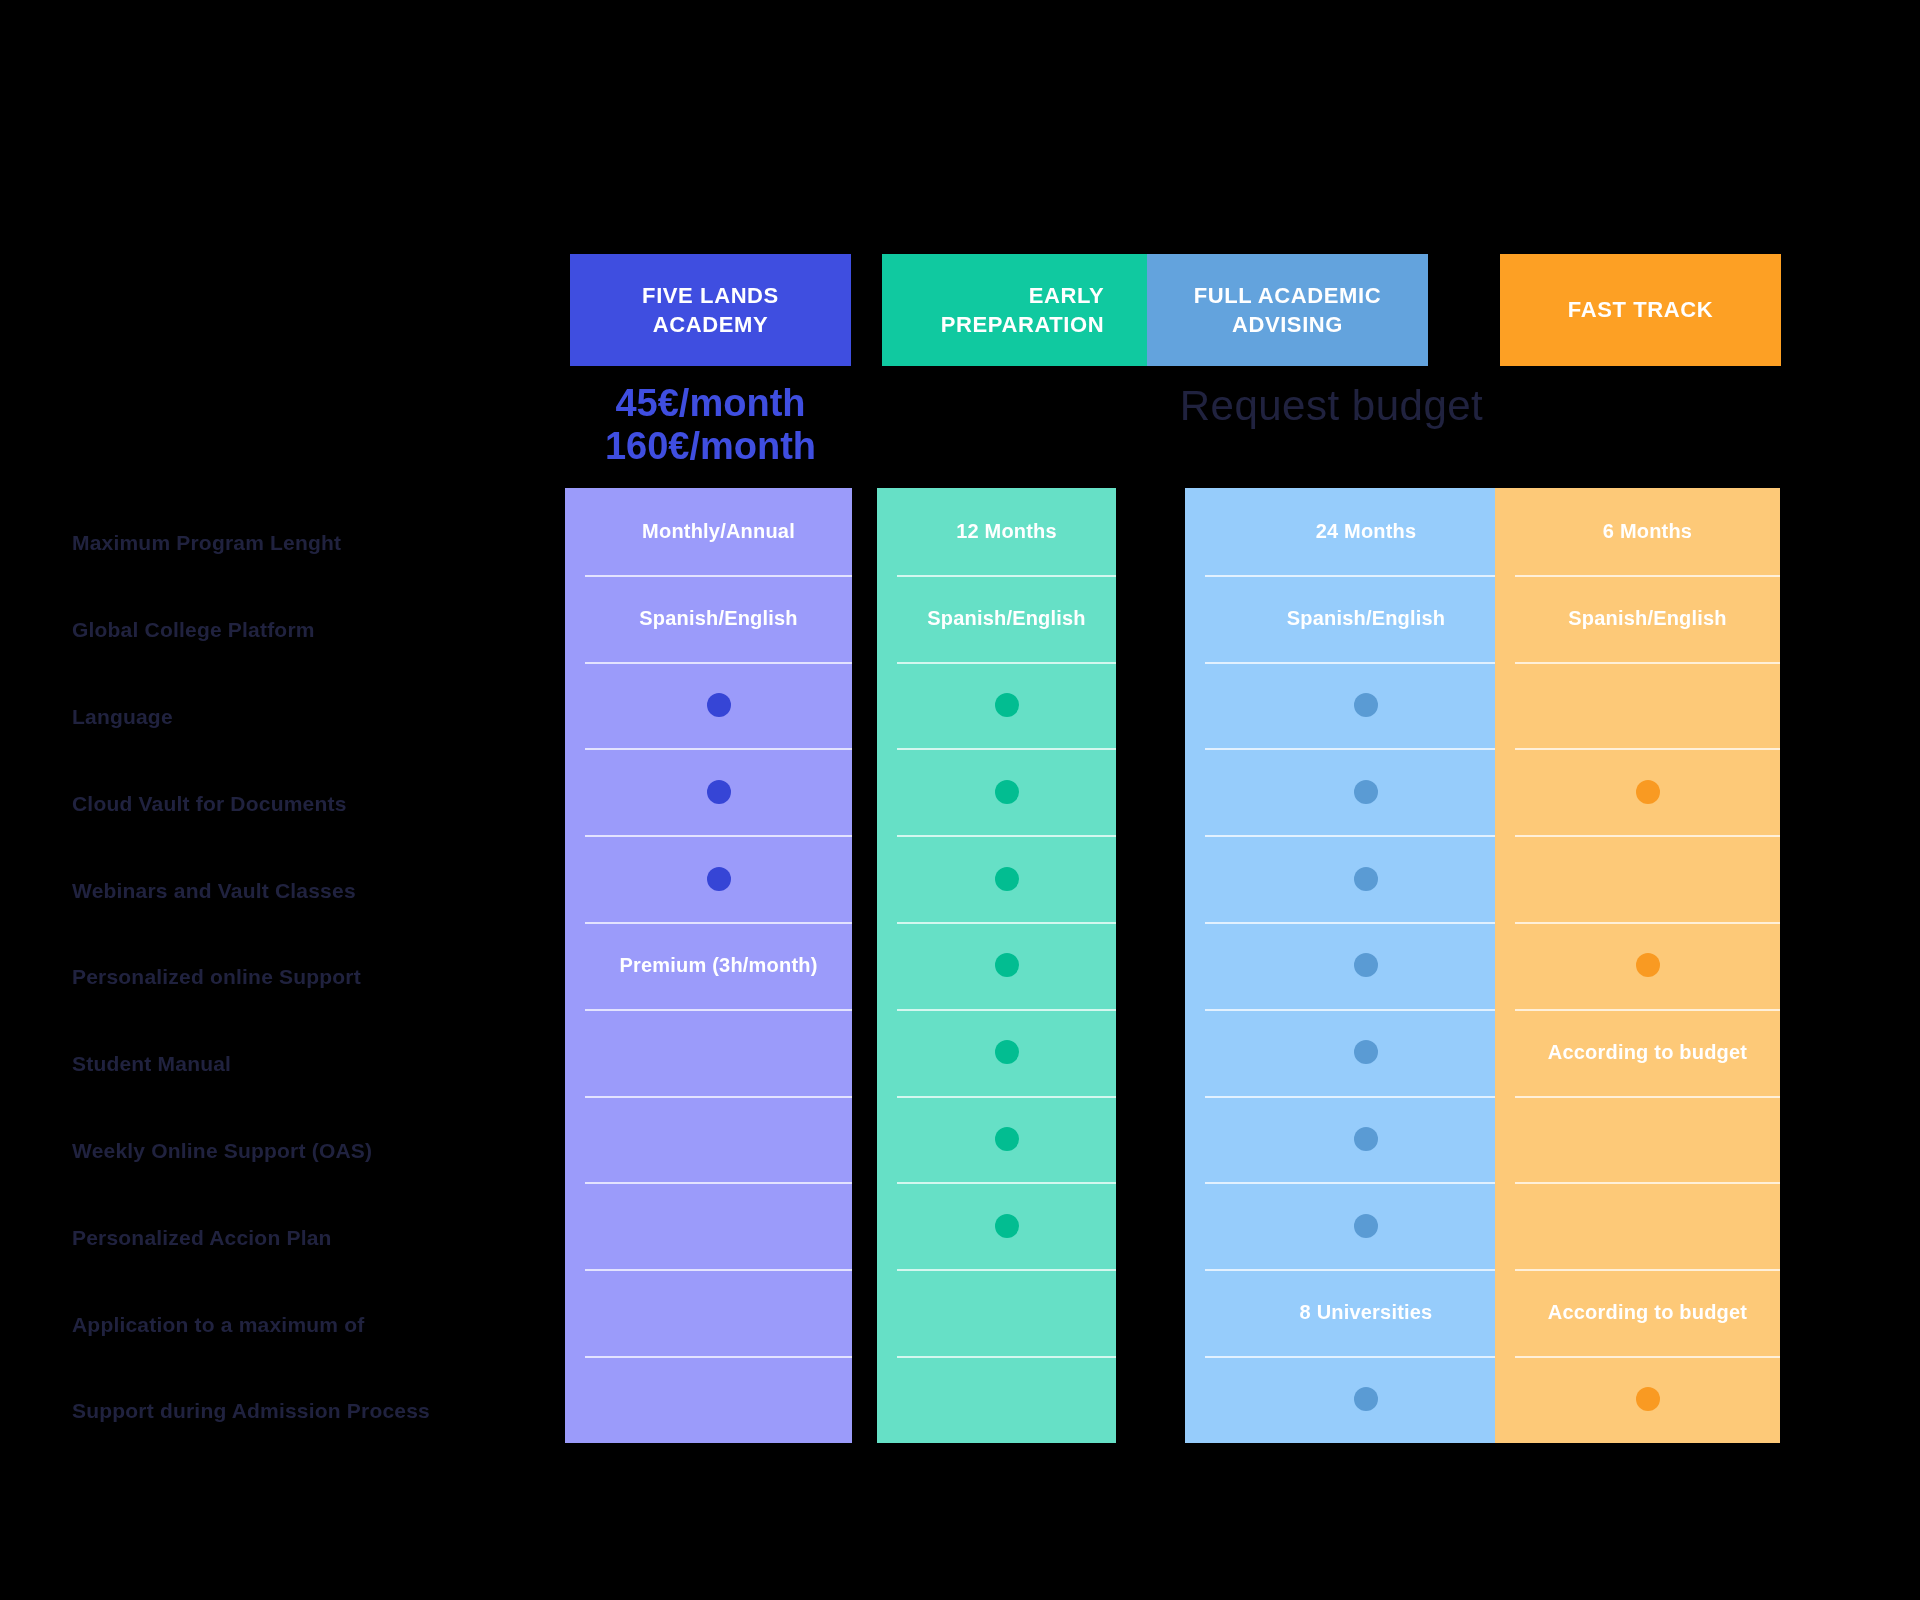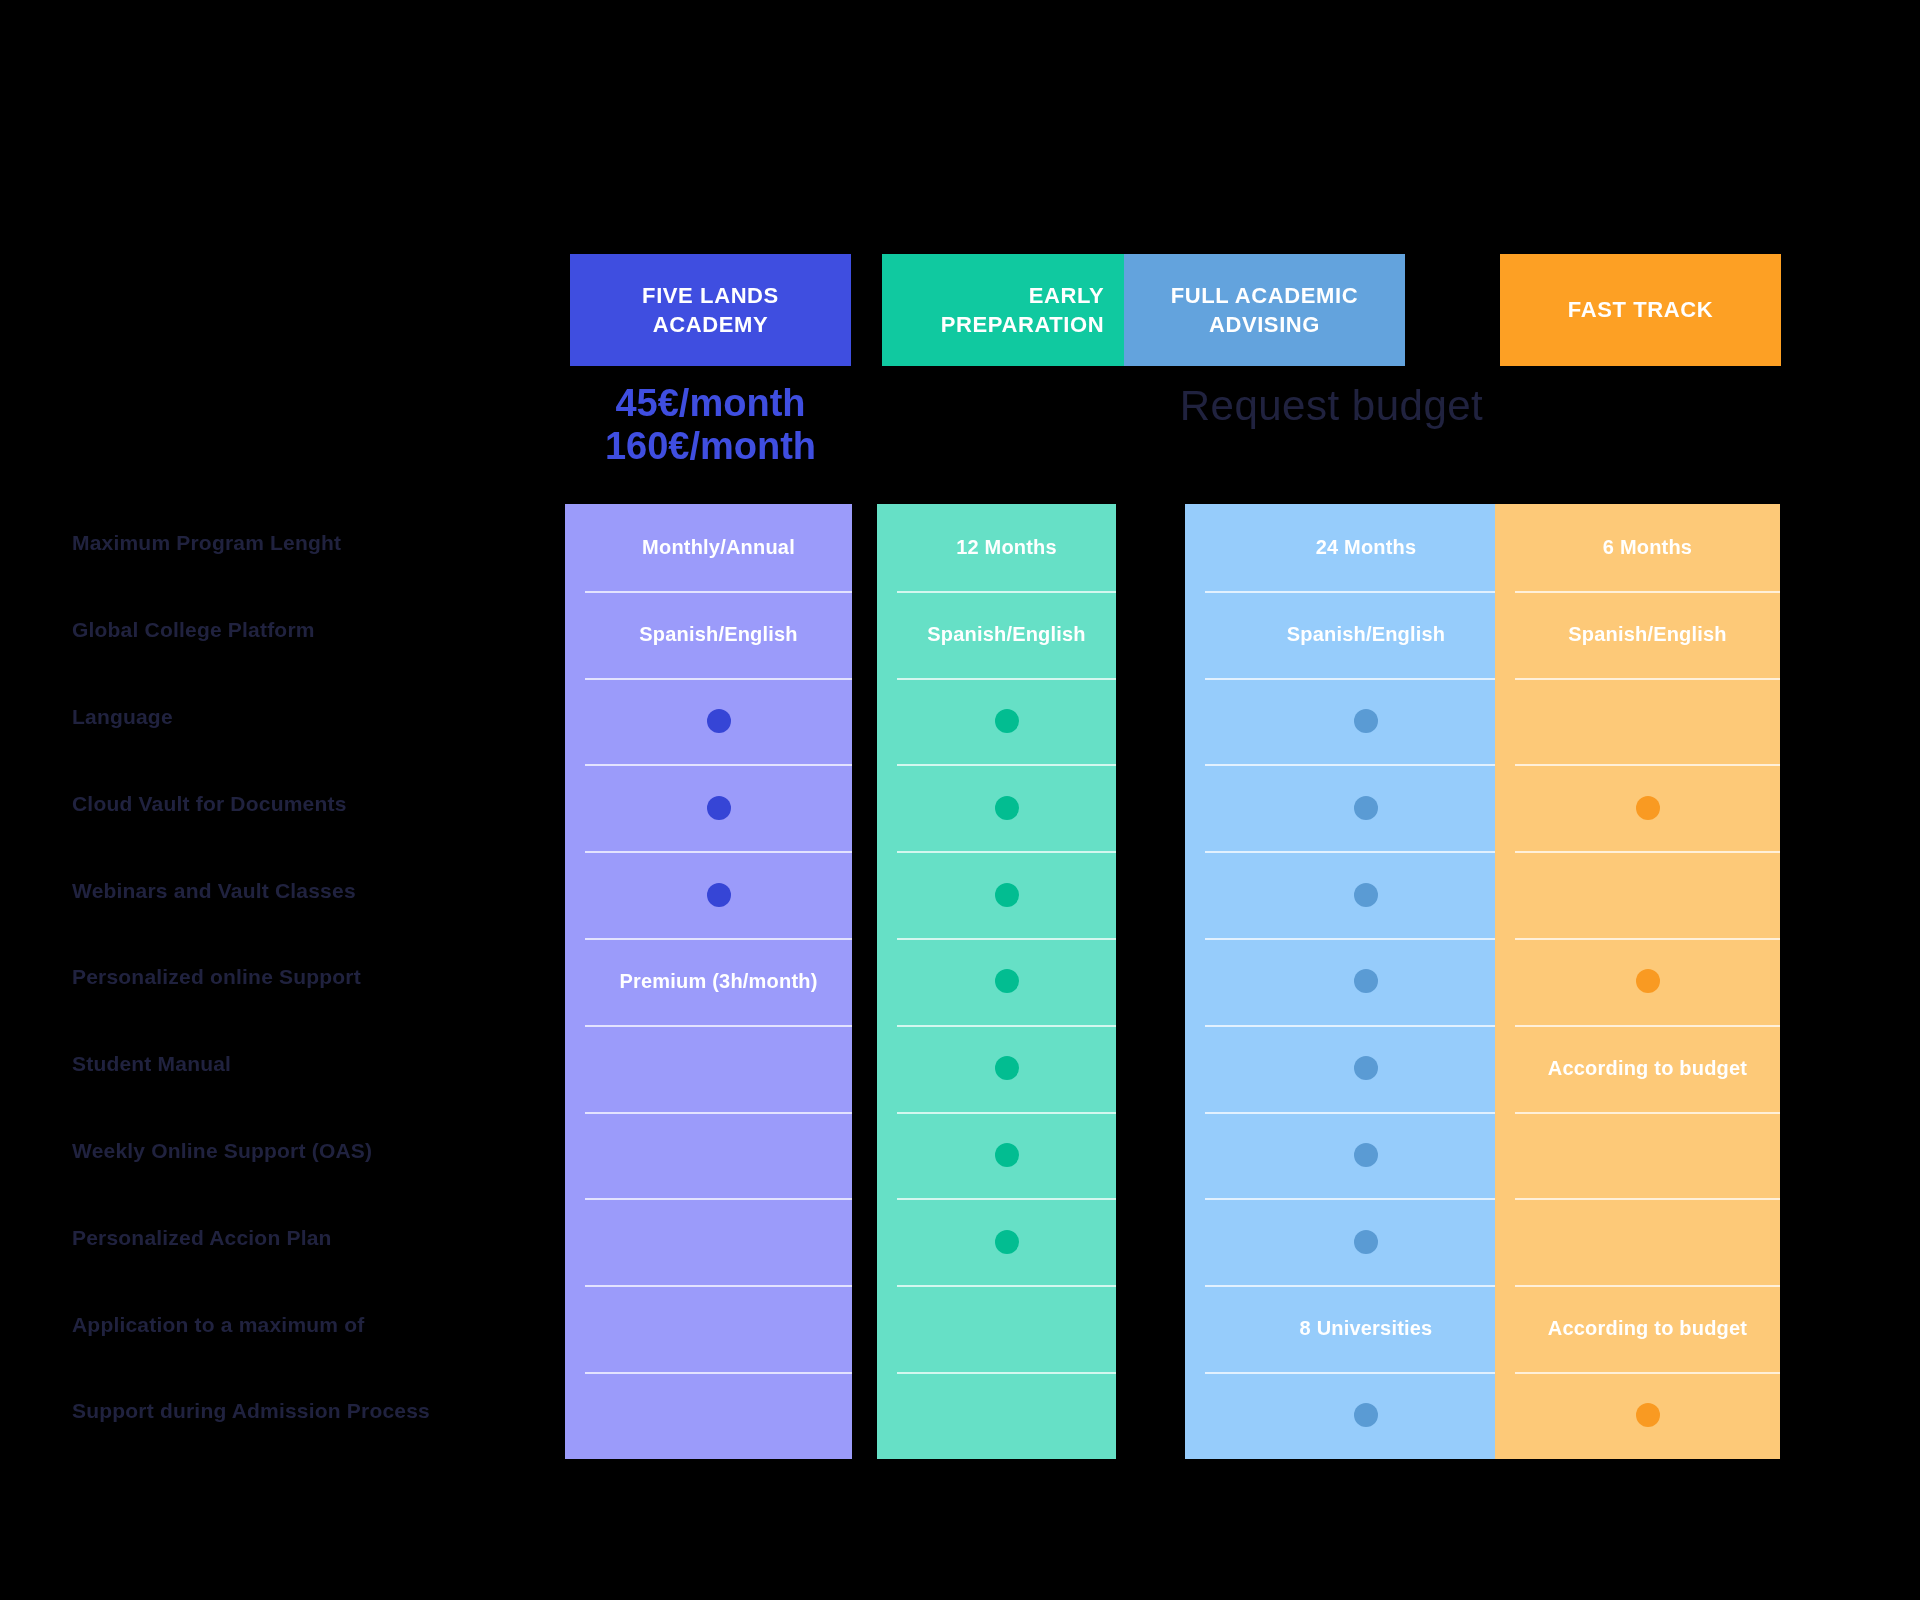--- a/index.html
+++ b/index.html
@@ -83,21 +83,21 @@
     font-size: 42px;
     font-weight: normal;
     color: #20223f;
     letter-spacing: 0.5px;
     white-space: nowrap;
   }
 
   
   .col-body {
     position: absolute;
-    top: 504px;
+    top: 488px;
     height: 955px;
     overflow: hidden;
     padding-left: 20px;
   }
   .cell {
     height: 86.8px;
     display: flex;
     align-items: center;
     justify-content: center;
     position: relative;
@@ -166,21 +166,21 @@
 
   <div id="headers">
       <div class="head-band" style="left: 570px; width: 281px; background: rgb(63, 78, 224);">
         <div class="head-title" style="white-space: pre-line;">FIVE LANDS
 ACADEMY</div>
       </div>
       <div class="head-band" style="left: 882px; width: 281px; background: rgb(16, 201, 160);">
         <div class="head-title" style="white-space: pre-line; text-align: right;">EARLY
 PREPARATION</div>
       </div>
-      <div class="head-band" style="left: 1124px; width: 281px; background: rgb(99, 163, 221);">
+      <div class="head-band" style="left: 1147px; width: 281px; background: rgb(99, 163, 221);">
         <div class="head-title" style="white-space: pre-line;">FULL ACADEMIC
 ADVISING</div>
       </div>
       <div class="head-band" style="left: 1500px; width: 281px; background: rgb(253, 160, 36);">
         <div class="head-title" style="white-space: pre-line;">FAST TRACK</div>
       </div>
     </div>
   <div id="prices">
       <div class="price-block" style="left: 570.5px;">
         <div class="price-line" style="color: rgb(63, 78, 224);">45€/month</div>

